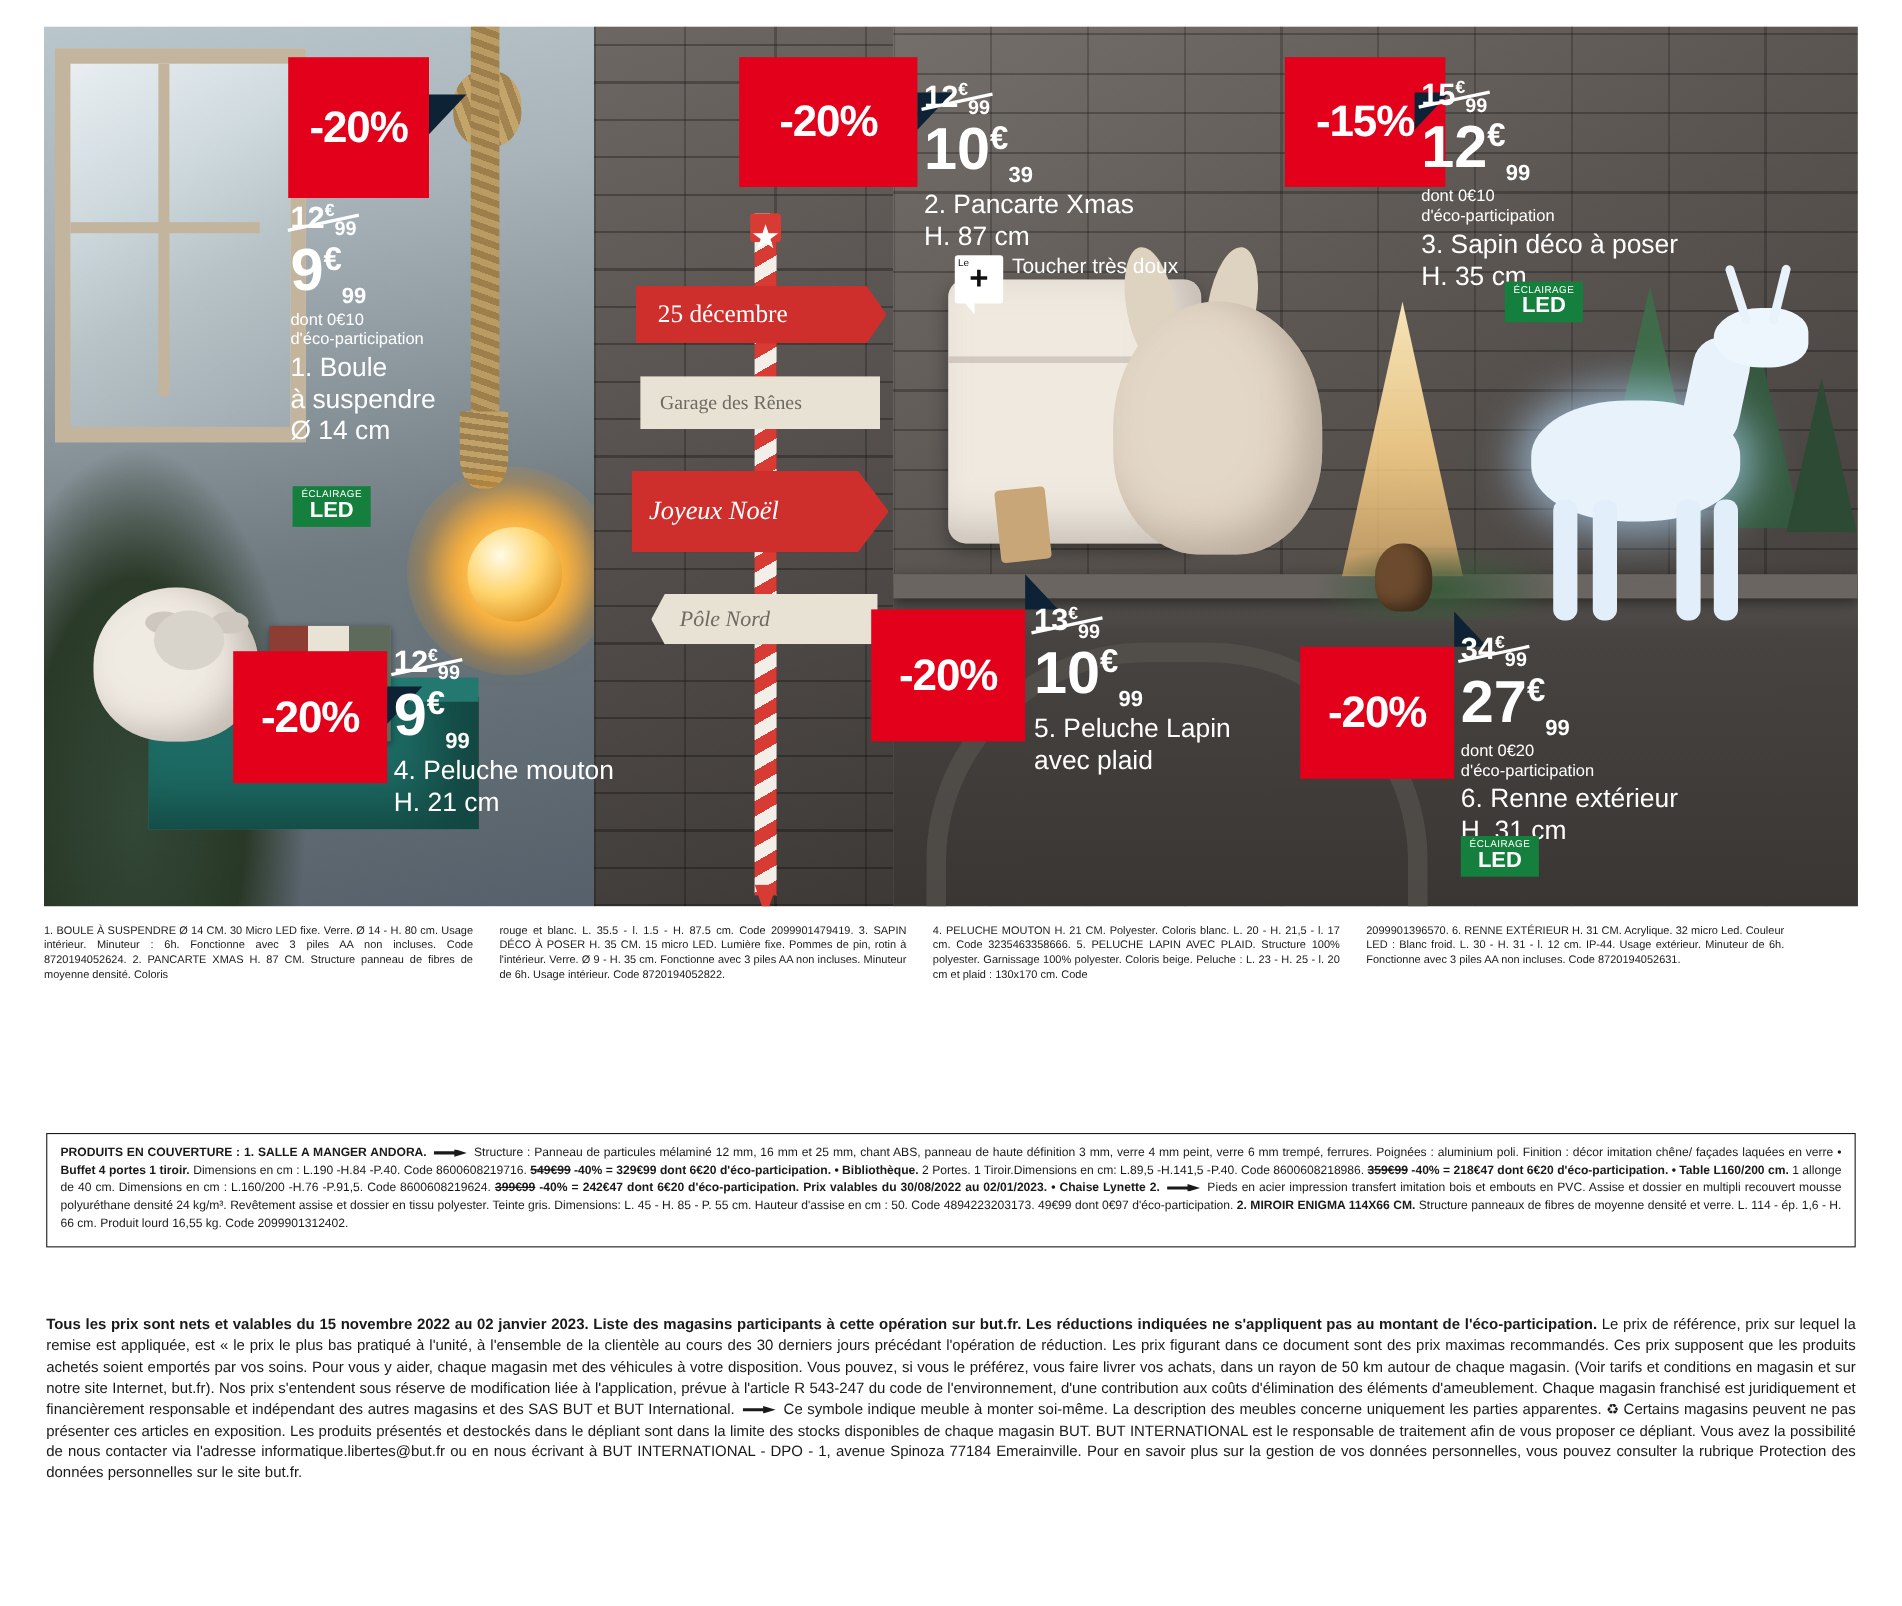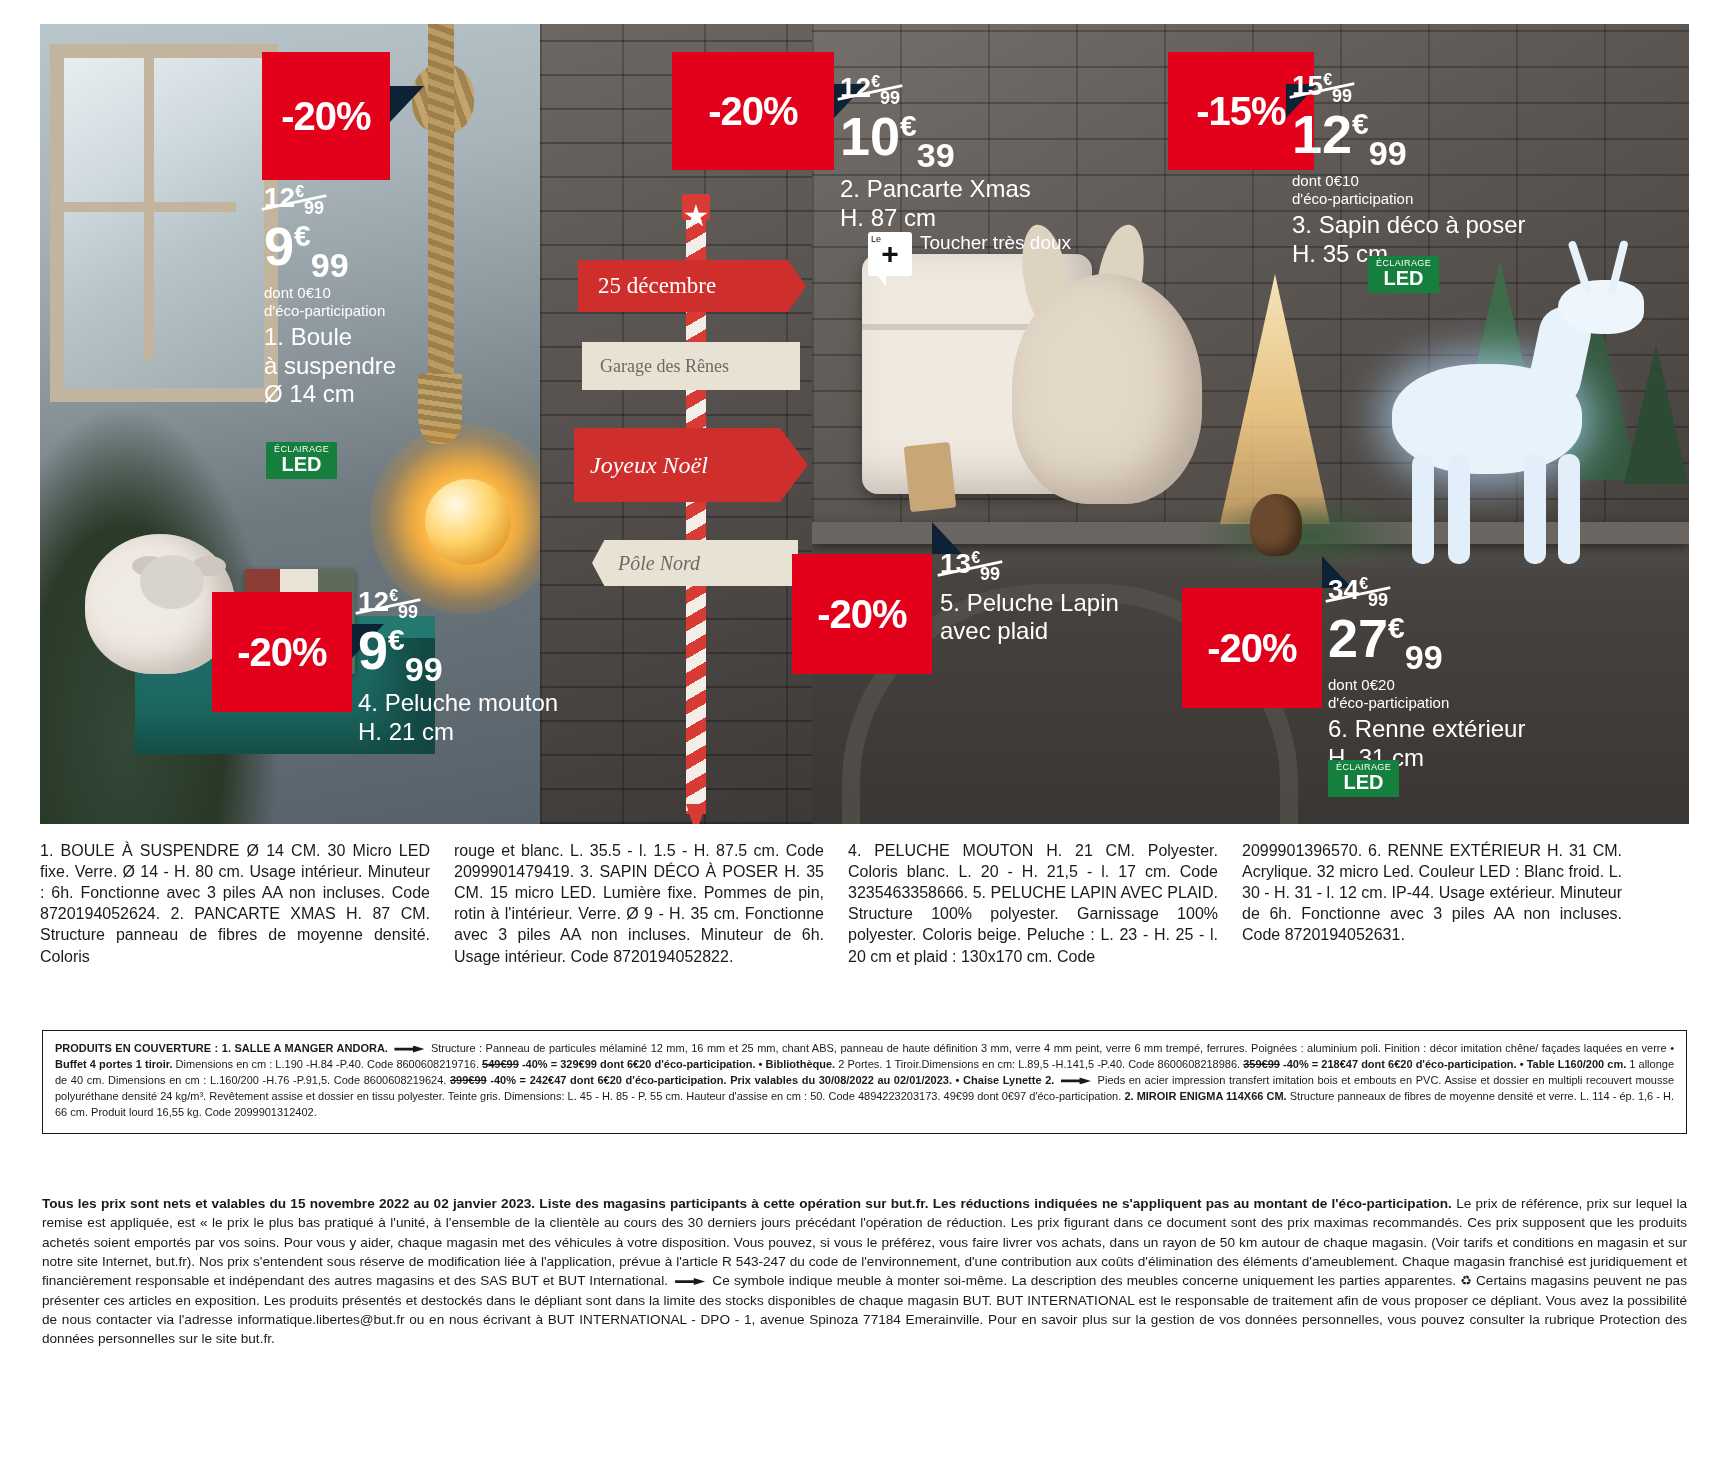--- a/index.html
+++ b/index.html
@@ -112,37 +112,37 @@
   .promo{position:absolute;background:#e2001a;color:#fff;display:flex;align-items:center;justify-content:center;
     font-weight:bold;letter-spacing:-1px;}
   .promo .pct{font-size:40px;}
   .pricebox{position:absolute;color:#fff;}
   .old{font-weight:bold;font-size:28px;position:relative;display:inline-block;}
   .old .eur{font-size:16px;vertical-align:super;}
   .old .cts{font-size:18px;vertical-align:sub;}
   .old:after{content:"";position:absolute;left:-3px;right:-3px;top:52%;height:3px;background:currentColor;transform:rotate(-12deg);}
   .new{font-weight:bold;font-size:54px;line-height:1;}
   .new .eur{font-size:30px;vertical-align:super;}
-  .new .cts{font-size:34px;vertical-align:sub;}
+  .new .cts{font-size:20px;vertical-align:sub;}
   .eco{font-size:15px;line-height:1.15;margin-top:3px;}
   .pname{font-size:24px;line-height:1.2;margin-top:4px;}
   .led-badge{position:absolute;background:#15803d;color:#fff;padding:3px 8px 5px;text-align:center;line-height:1;}
   .led-badge .t1{font-size:9px;letter-spacing:.4px;display:block;}
   .led-badge .t2{font-size:20px;font-weight:bold;display:block;}
   .callout{position:absolute;display:flex;gap:8px;color:#fff;font-size:19px;}
   .callout .bubble{width:44px;height:44px;background:#fff;color:#111;border-radius:3px;position:relative;
     display:flex;align-items:center;justify-content:center;font-size:30px;font-weight:bold;}
   .callout .bubble:after{content:"";position:absolute;left:8px;bottom:-10px;border-left:10px solid transparent;
     border-right:0 solid transparent;border-top:12px solid #fff;}
   .callout .bubble .le{position:absolute;left:3px;top:2px;font-size:9px;font-weight:normal;}
 
   
   .specs{position:absolute;left:40px;top:840px;width:1649px;
     display:grid;grid-template-columns:390px 370px 370px 380px;gap:0 24px;
-    font-size:16px;line-height:1.32;text-align:justify;}
+    font-size:10px;line-height:1.32;text-align:justify;}
   .specs .col{}
   .cover-box{position:absolute;left:42px;top:1030px;width:1645px;border:1.6px solid #1a1a1a;
     padding:10px 12px 12px;font-size:11px;line-height:1.45;text-align:justify;box-sizing:border-box;}
   .strike{text-decoration:line-through;font-weight:bold;}
   .legal{position:absolute;left:42px;top:1194px;width:1645px;font-size:13.6px;line-height:1.42;text-align:justify;}
   .dash-icon{display:inline-block;width:30px;height:7px;background:#1a1a1a;
     clip-path:polygon(0 30%,62% 30%,62% 0,100% 50%,62% 100%,62% 70%,0 70%);vertical-align:middle;margin:0 3px;}
   .recycle{display:inline-block;font-size:13px;}
 </style>
 </head>
@@ -286,20 +286,21 @@
       <div class="pname" style="white-space:pre-line">4. Peluche mouton
 H. 21 cm</div>
     </div>
 
     <div class="promo" style="left:752px;top:530px;width:140px;height:120px;">
       <span class="pct">-20%</span>
     </div>
     <div style="position:absolute;left:892px;top:498px;width:0;height:0;border-bottom:32px solid #0d2235;border-right:30px solid transparent;"></div>
     <div class="pricebox" style="left:900px;top:524px;width:240px;">
       <div class="old"><span>13</span><span class="eur">€</span><span class="cts">99</span></div>
+      <div class="new"><span>10</span><span class="eur">€</span><span class="cts">99</span></div>
       <div class="pname" style="white-space:pre-line">5. Peluche Lapin
 avec plaid</div>
     </div>
 
     <div class="promo" style="left:1142px;top:564px;width:140px;height:120px;">
       <span class="pct">-20%</span>
     </div>
     <div style="position:absolute;left:1282px;top:532px;width:0;height:0;border-bottom:32px solid #0d2235;border-right:30px solid transparent;"></div>
     <div class="pricebox" style="left:1288px;top:550px;width:250px;">
       <div class="old"><span>34</span><span class="eur">€</span><span class="cts">99</span></div>

